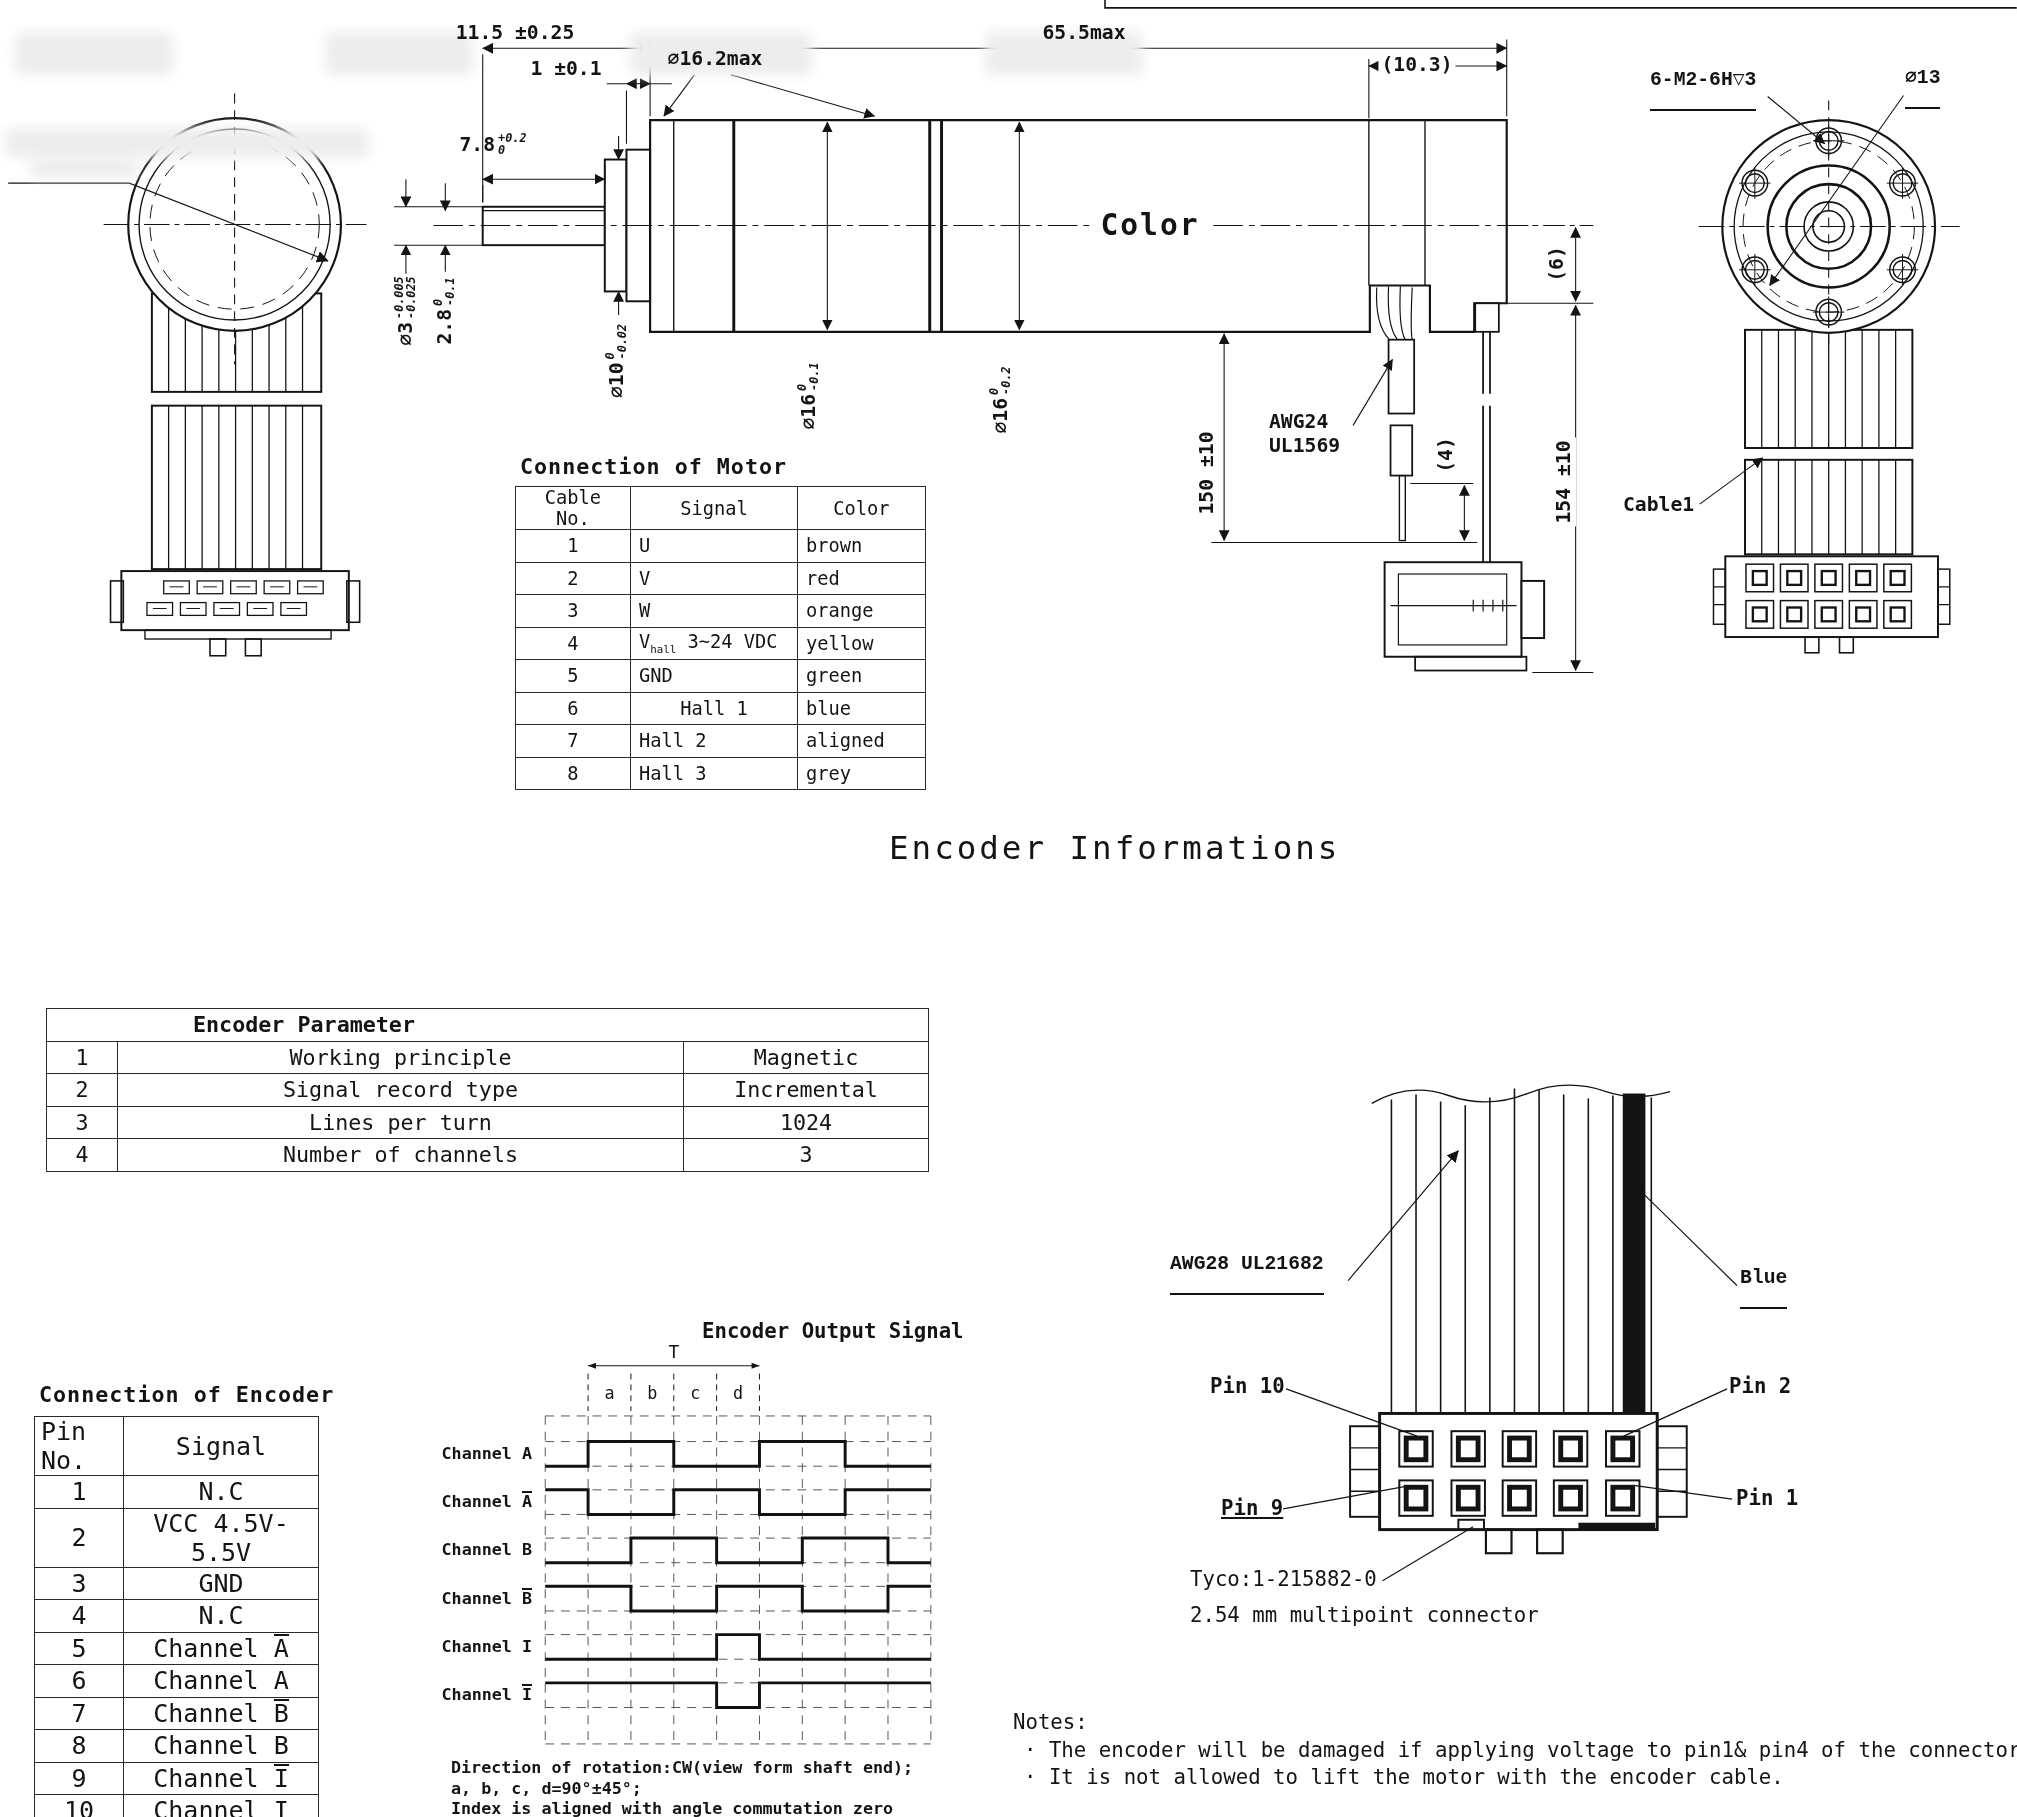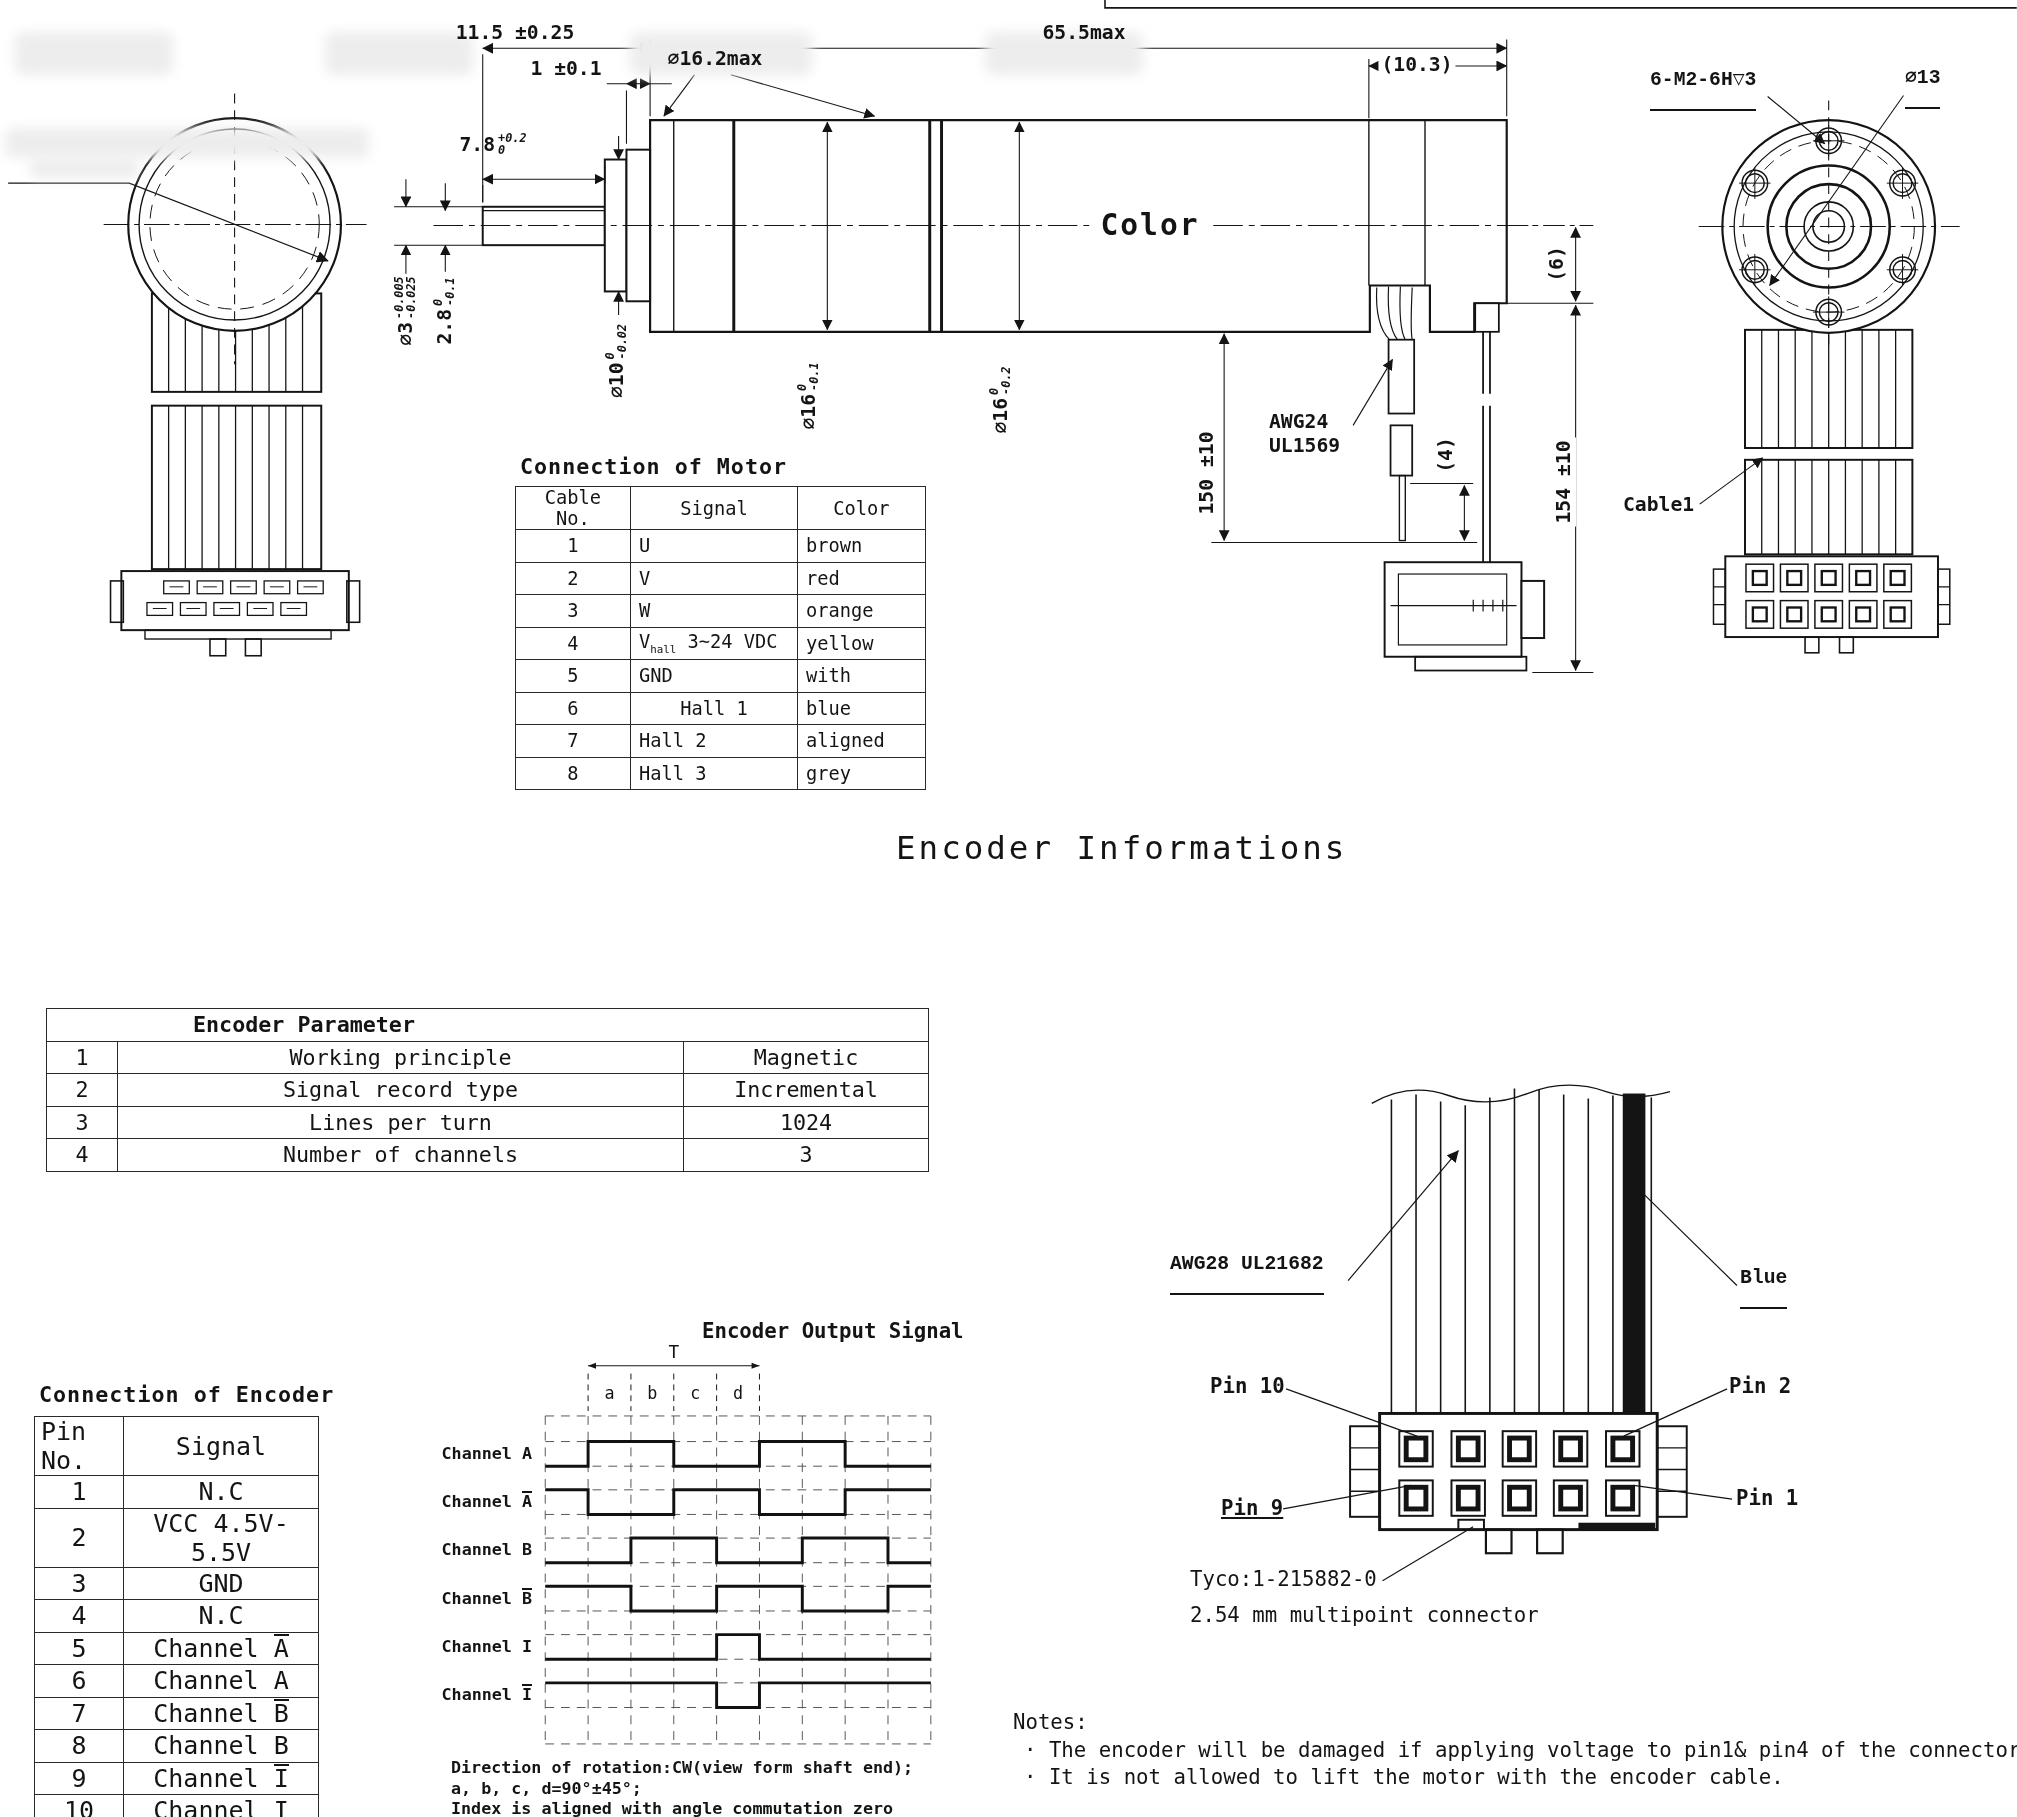--- a/index.html
+++ b/index.html
@@ -348,41 +348,41 @@
           <td style="text-align: left;">orange</td>
         </tr>
         <tr>
           <td style="text-align: center;">4</td>
           <td style="text-align: left; padding-left: 8px;">V<sub class="hall">hall</sub> 3~24 VDC</td>
           <td style="text-align: left;">yellow</td>
         </tr>
         <tr>
           <td style="text-align: center;">5</td>
           <td style="text-align: left;">GND</td>
-          <td style="text-align: left;">with</td>
+          <td style="text-align: left;">green</td>
         </tr>
         <tr>
           <td style="text-align: center;">6</td>
           <td style="text-align: center;">Hall 1</td>
           <td style="text-align: left;">blue</td>
         </tr>
         <tr>
           <td style="text-align: center;">7</td>
           <td style="text-align: left;">Hall 2</td>
           <td style="text-align: left;">aligned</td>
         </tr>
         <tr>
           <td style="text-align: center;">8</td>
           <td style="text-align: left;">Hall 3</td>
           <td style="text-align: left;">grey</td>
         </tr>
       </tbody>
   </table>
 
-  <div class="page-title" style="left:889px;top:829px;margin-left:7px;">Encoder Informations</div>
+  <div class="page-title" style="left:889px;top:829px;">Encoder Informations</div>
 
   <table id="param-table">
     <colgroup>
         <col style="width:71px">
         <col style="width:566px">
         <col style="width:245px">
       </colgroup>
     <tbody id="param-tbody">
         <tr>
           <td colspan="3" style="text-align: left; padding-left: 146px; font-weight: 600;">Encoder Parameter</td>

